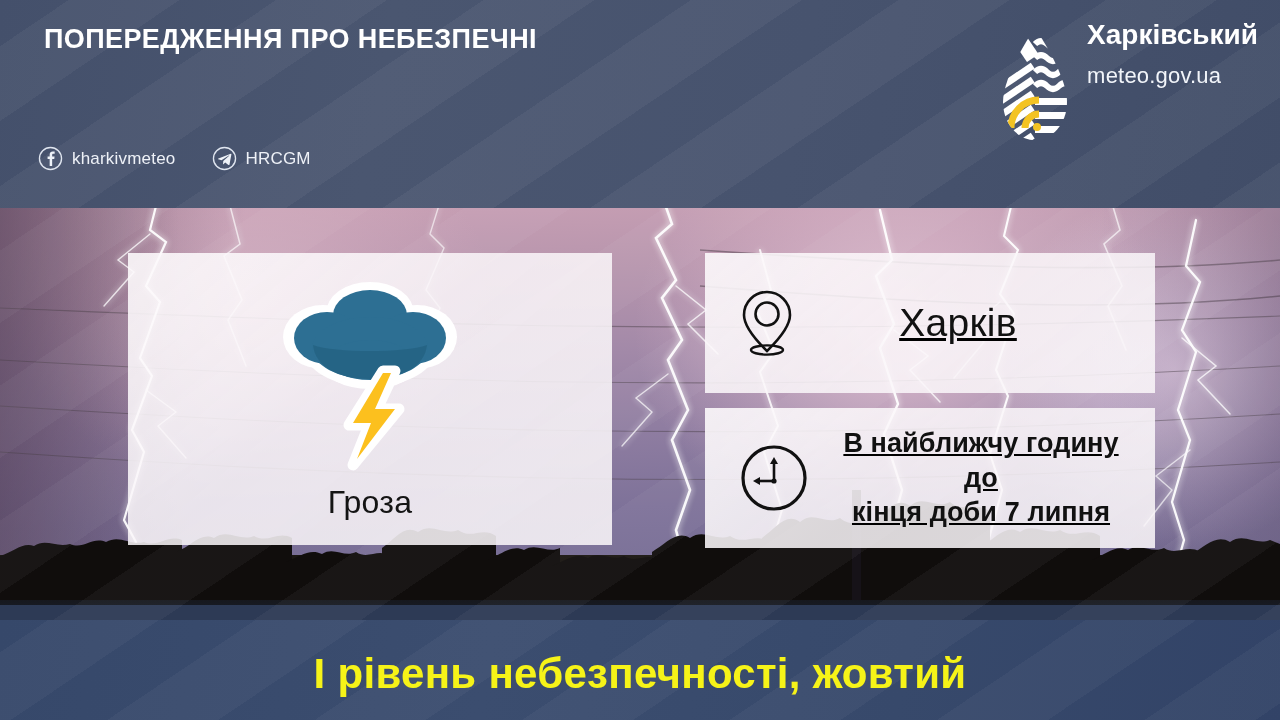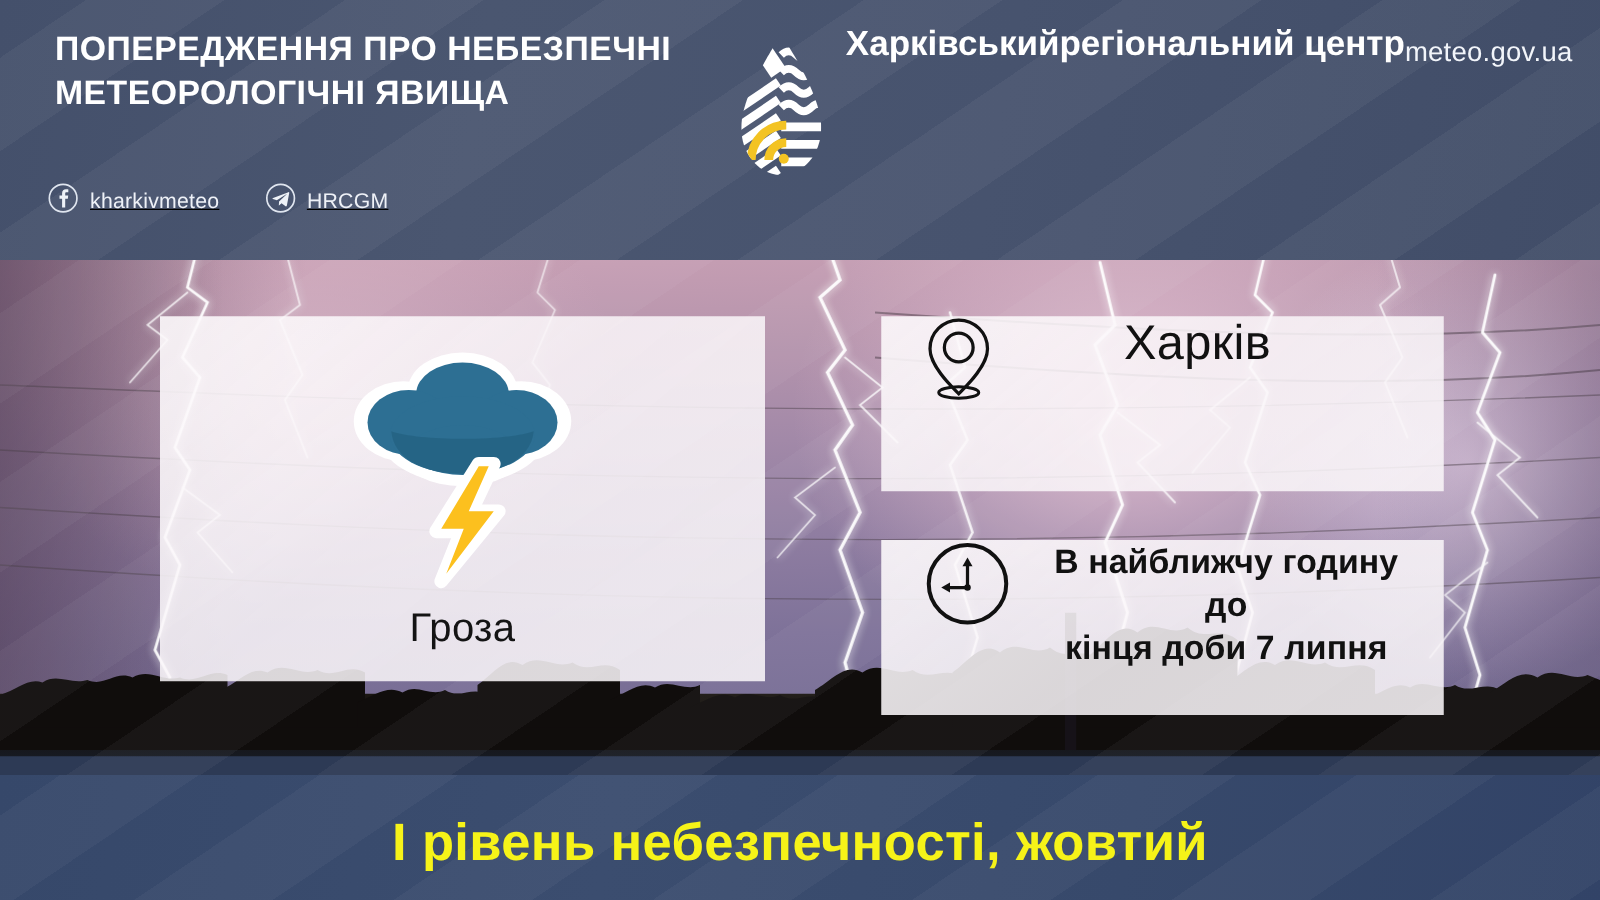--- a/index.html
+++ b/index.html
@@ -82,51 +82,51 @@
   .title {
     position:absolute; left:44px; top:22px; width:770px;
     color:#ffffff;
     font-size:27px; font-weight:bold; line-height:1.30;
     letter-spacing:.4px;
     text-transform:uppercase;
   }
   .title .ln { display:block; }
 
   .socials { position:absolute; left:38px; top:146px; display:flex; align-items:center; gap:11px; }
-  .soc { display:flex; align-items:flex-end; gap:9px;text-decoration:underline; }
+  .soc { display:flex; align-items:center; gap:9px; }
   .soc-ic { width:25px; height:25px; flex:0 0 auto; }
   .soc-label { color:#eef1f7; font-size:17px; letter-spacing:.2px; }
   .soc-gap { width:14px; }
 
   
   .logo-block { position:absolute; right:22px; top:18px; display:flex; align-items:flex-start; gap:14px; }
   .logo-mark { width:76px; height:118px; flex:0 0 auto; margin-top:8px; }
-  .logo-text { display:flex; }
+  .logo-text { display:flex; flex-direction:column; }
   .logo-l {
     color:#ffffff; font-size:28px; font-weight:bold; line-height:1.21; letter-spacing:0px;
   }
   .logo-url { color:#f2f5fa; font-size:22px; line-height:1.25; margin-top:10px; letter-spacing:.2px; }
 
   
   .card {
     position:absolute;
     background:linear-gradient(140deg, rgba(252,249,251,.90) 0%, rgba(250,246,249,.86) 45%, rgba(249,245,248,.88) 100%);
   }
   #card-phenomenon { left:128px; top:253px; width:484px; height:292px; }
   #card-location   { left:705px; top:253px; width:450px; height:140px; }
-  #card-time       { left:705px; top:408px; width:450px; height:140px;margin-top:24px; }
+  #card-time       { left:705px; top:408px; width:450px; height:140px; }
 
   .phen-inner { position:relative; width:100%; height:100%; }
   .storm-icon { position:absolute; left:50%; top:22px; transform:translateX(-50%); width:210px; height:200px; }
   .phen-label {
     position:absolute; left:0; right:0; bottom:24px;
     text-align:center; color:#141414; font-size:32px; letter-spacing:.3px;
   }
 
-  .row-card { display:flex; align-items:flex-start; height:100%; padding:0 18px 0 34px; gap:24px; }
+  .row-card { display:flex; align-items:center; height:100%; padding:0 18px 0 34px; gap:24px;text-decoration:underline; }
   .pin-icon { width:56px; height:68px; flex:0 0 auto; }
   .loc-text { flex:1; text-align:center; color:#111111; font-size:39px; letter-spacing:.3px; padding-right:40px; }
 
   .clock-icon { width:70px; height:70px; flex:0 0 auto; }
   .time-text {
     flex:1; text-align:center; color:#111111;
     font-size:27px; font-weight:bold; line-height:1.28; letter-spacing:.1px; padding-right:8px;
   }
 
   
@@ -237,21 +237,20 @@
 
     <div class="diag-bands"></div>
   </div>
 
   <div class="header">
     <div class="hdr-bands"></div>
     <div class="header-inner">
 
       <div class="title">
         <span class="ln">ПОПЕРЕДЖЕННЯ ПРО НЕБЕЗПЕЧНІ</span>
-        <span class="ln">МЕТЕОРОЛОГІЧНІ ЯВИЩА</span>
       </div>
 
       <div class="socials">
         <div class="soc">
           <svg class="soc-ic" viewBox="0 0 24 24">
             <circle cx="12" cy="12" r="10.6" fill="none" stroke="#dfe5ef" stroke-width="1.3"></circle>
             <path d="M13.6,19.2 L13.6,12.4 L15.6,12.4 L15.9,10 L13.6,10 L13.6,8.6 C13.6,7.9 13.8,7.5 14.8,7.5 L16,7.5 L16,5.3 C15.8,5.3 15,5.2 14.2,5.2 C12.4,5.2 11.2,6.3 11.2,8.3 L11.2,10 L9.2,10 L9.2,12.4 L11.2,12.4 L11.2,19.2 Z" fill="#eef2f8"></path>
           </svg>
           <span class="soc-label">kharkivmeteo</span>
         </div>
@@ -298,21 +297,20 @@
 
             <g fill="none" stroke="#f3c323" stroke-width="7" stroke-linecap="butt">
               <path d="M42,74 a28,28 0 0 0 -28,28"></path>
               <path d="M42,88 a14,14 0 0 0 -14,14"></path>
             </g>
             <circle cx="40" cy="101" r="4" fill="#f3c323"></circle>
           </g>
         </svg>
         <div class="logo-text">
           <span class="logo-l">Харківський</span>
-          <span class="logo-l">регіональний центр</span>
           <span class="logo-url">meteo.gov.ua</span>
         </div>
       </div>
 
     </div>
   </div>
 
   <div class="card" id="card-phenomenon">
     <div class="phen-inner">
       <svg class="storm-icon" viewBox="0 0 210 200">

